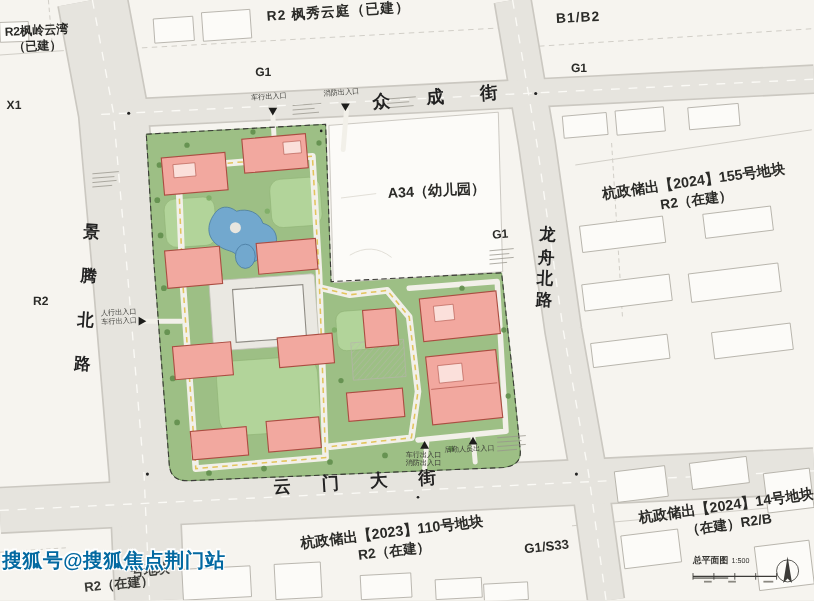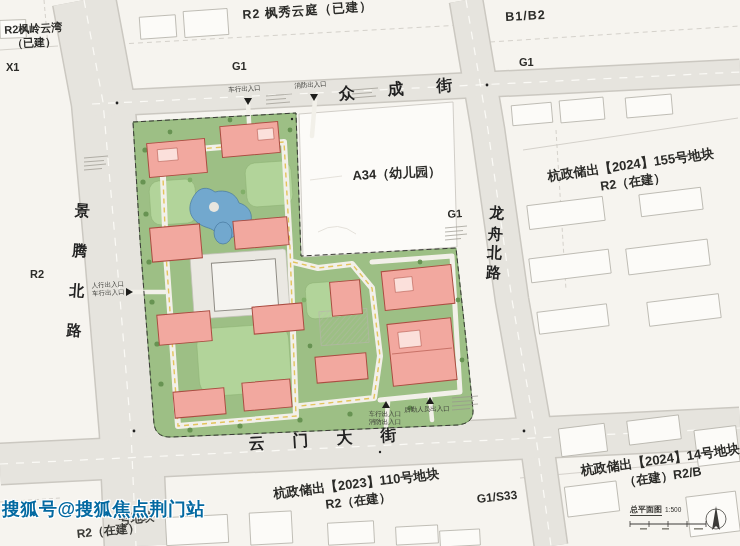--- a/index.html
+++ b/index.html
@@ -12,21 +12,21 @@
   .stage svg{position:absolute;left:0;top:0;}
   .lbl{position:absolute;white-space:nowrap;line-height:1.25;transform-origin:left top;}
   .sm{font-size:11px;font-weight:600;}
   .plot{font-size:12.5px;font-weight:600;letter-spacing:1px;}
   .plot2{font-size:13px;font-weight:600;text-align:center;white-space:normal;line-height:1.3;}
   .plot2 .l2{font-size:12.5px;display:block;}
   .street-h{font-size:16px;font-weight:700;letter-spacing:33px;color:#222;}
   .street-v{writing-mode:vertical-rl;text-orientation:upright;font-size:15px;font-weight:700;color:#222;}
   .ent{font-size:6.5px;color:#3a3a36;line-height:1.2;transform-origin:left top;}
   .legend{font-size:8px;color:#33322f;}
-  .legend .t{font-weight:700;border-bottom:1px solid #45443f;padding-bottom:1px;}
+  .legend .t{font-weight:700;border-bottom:1px solid #45443f;padding-bottom:11px;}
   .legend .s{font-size:6.5px;margin-left:3px;}
   .wm{
     position:absolute;left:2px;top:497px;z-index:9;
     font-size:18px;font-weight:700;letter-spacing:0.5px;color:#0369a1;
     text-shadow:1px 1px 0 #fff,-1px -1px 0 #fff,1px -1px 0 #fff,-1px 1px 0 #fff,0 0 3px #fff;
   }
   .frag{font-size:12px;font-weight:600;z-index:1;color:#3a3a36;}
 </style>
 </head>
 <body>
@@ -226,21 +226,21 @@
           <rect x="662" y="528" width="7" height="1.6"></rect>
           <rect x="694" y="528" width="9" height="1.6"></rect>
         </g>
   </g>
 </svg>
 
 <div class="lbl" style="left:0px;top:24px;width:66px;text-align:center;font-size:11px;font-weight:600;transform:rotate(-3deg);white-space:normal">
   <span>R2枫岭云湾</span><br>
   <span>（已建）</span>
 </div>
-<div class="lbl sm" style="left:6px;top:61px">X1</div>
+<div class="lbl sm" style="left:6px;top:90px">X1</div>
 <div class="lbl plot" style="left:242px;top:8px;transform:rotate(-4deg)">R2 枫秀云庭（已建）</div>
 <div class="lbl sm" style="left:232px;top:60px">G1</div>
 <div class="lbl plot" style="left:505px;top:10px;transform:rotate(-3deg)">B1/B2</div>
 <div class="lbl sm" style="left:519px;top:56px">G1</div>
 <div class="lbl sm" style="left:30px;top:268px">R2</div>
 <div class="lbl" style="left:352px;top:168px;font-size:13px;font-weight:600;transform:rotate(-3deg)">A34（幼儿园）</div>
 <div class="lbl sm" style="left:447px;top:208px;transform:rotate(-4deg)">G1</div>
 <div class="lbl sm" style="left:476px;top:492px;font-size:12px;transform:rotate(-6deg)">G1/S33</div>
 
 <div class="lbl plot2" style="left:538px;top:170px;width:185px;transform:rotate(-8deg)">

